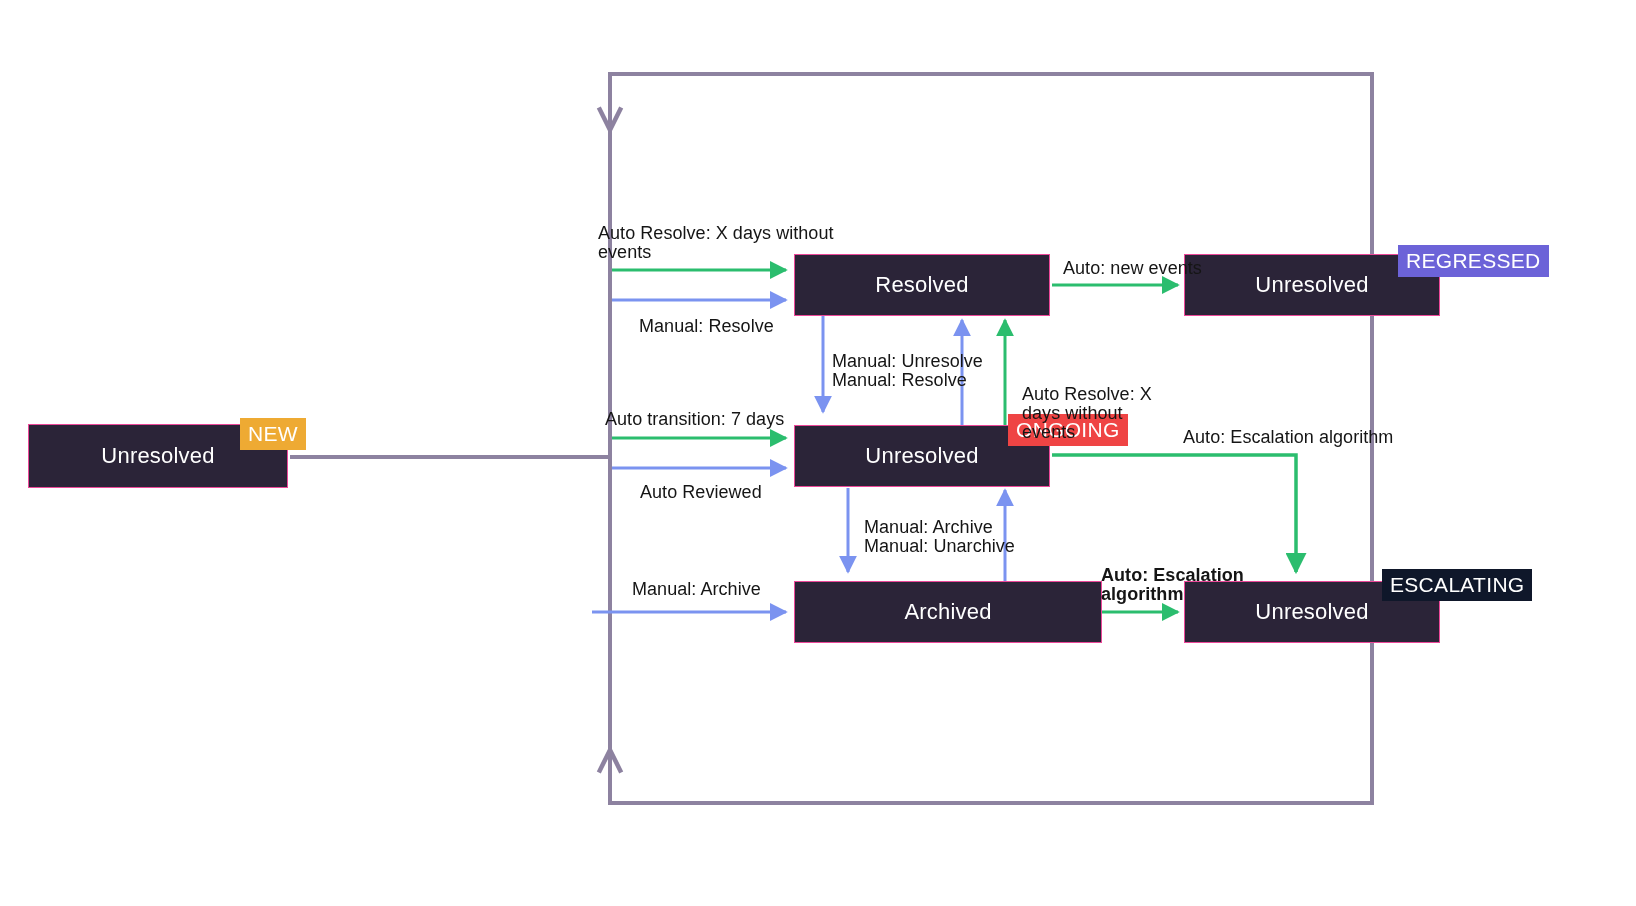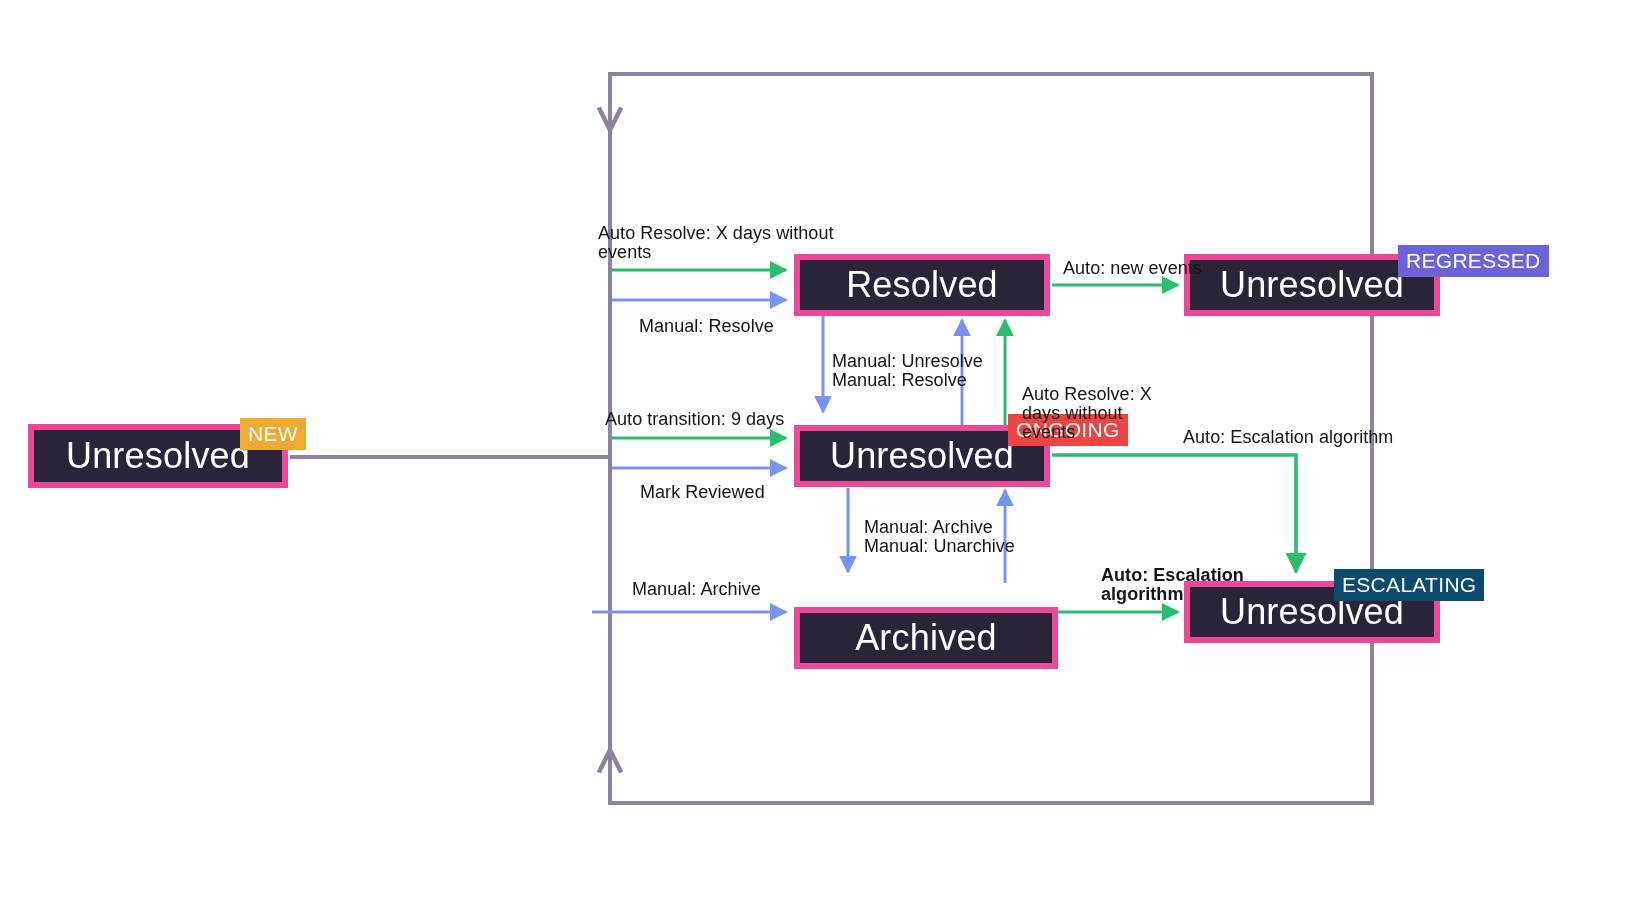--- a/index.html
+++ b/index.html
@@ -27,25 +27,25 @@
     height: 906px;
     pointer-events: none;
   }
   .node {
     position: absolute;
     background: #2b2438;
     color: #ffffff;
     display: flex;
     align-items: center;
     justify-content: center;
-    font-size: 36px;
+    font-size: 22px;
     font-weight: 400;
     letter-spacing: 0.2px;
     box-sizing: border-box;
-    border: 6px solid #ec4899;
+    border: 1px solid #ec4899;
   }
   .badge {
     position: absolute;
     color: #ffffff;
     font-size: 21px;
     line-height: 1;
     padding: 5px 8px 6px 8px;
     box-sizing: border-box;
     white-space: nowrap;
     letter-spacing: 0.3px;
@@ -114,55 +114,55 @@
     <span>Resolved</span>
   </div>
 
   <div class="node" style="left:794px; top:425px; width:256px; height:62px;">
     <span>Unresolved</span>
   </div>
   <div class="badge" style="left:1008px; top:414px; background:#ef4444;">
     <span>ONGOING</span>
   </div>
 
-  <div class="node" style="left:794px; top:607px; width:264px; height:62px;">
+  <div class="node" style="left:794px; top:581px; width:308px; height:62px;">
     <span>Archived</span>
   </div>
 
   <div class="node" style="left:1184px; top:254px; width:256px; height:62px;">
     <span>Unresolved</span>
   </div>
   <div class="badge" style="left:1398px; top:245px; background:#6c63d8;">
     <span>REGRESSED</span>
   </div>
 
   <div class="node" style="left:1184px; top:581px; width:256px; height:62px;">
     <span>Unresolved</span>
   </div>
-  <div class="badge" style="left:1334px; top:569px; background:#0c4a6e;">
+  <div class="badge" style="left:1382px; top:569px; background:#0f172a;">
     <span>ESCALATING</span>
   </div>
 
   <div class="edge-label" style="left:598px; top:224px;">Auto Resolve: X days without
 events</div>
 
   <div class="edge-label" style="left:639px; top:317px;">Manual: Resolve</div>
 
   <div class="edge-label" style="left:1063px; top:259px;">Auto: new events</div>
 
   <div class="edge-label" style="left:832px; top:352px;">Manual: Unresolve
 Manual: Resolve</div>
 
   <div class="edge-label" style="left:1022px; top:352px;margin-top:33px;">Auto Resolve: X
 days without
 events</div>
 
-  <div class="edge-label" style="left:605px; top:410px;">Auto transition: 9 days</div>
+  <div class="edge-label" style="left:605px; top:410px;">Auto transition: 7 days</div>
 
-  <div class="edge-label" style="left:640px; top:483px;">Mark Reviewed</div>
+  <div class="edge-label" style="left:640px; top:483px;">Auto Reviewed</div>
 
   <div class="edge-label" style="left:1183px; top:428px;">Auto: Escalation algorithm</div>
 
   <div class="edge-label" style="left:864px; top:518px;">Manual: Archive
 Manual: Unarchive</div>
 
   <div class="edge-label" style="left:632px; top:580px;">Manual: Archive</div>
 
   <div class="edge-label" style="left:1101px; top:566px;font-weight:bold;">Auto: Escalation
 algorithm</div>

